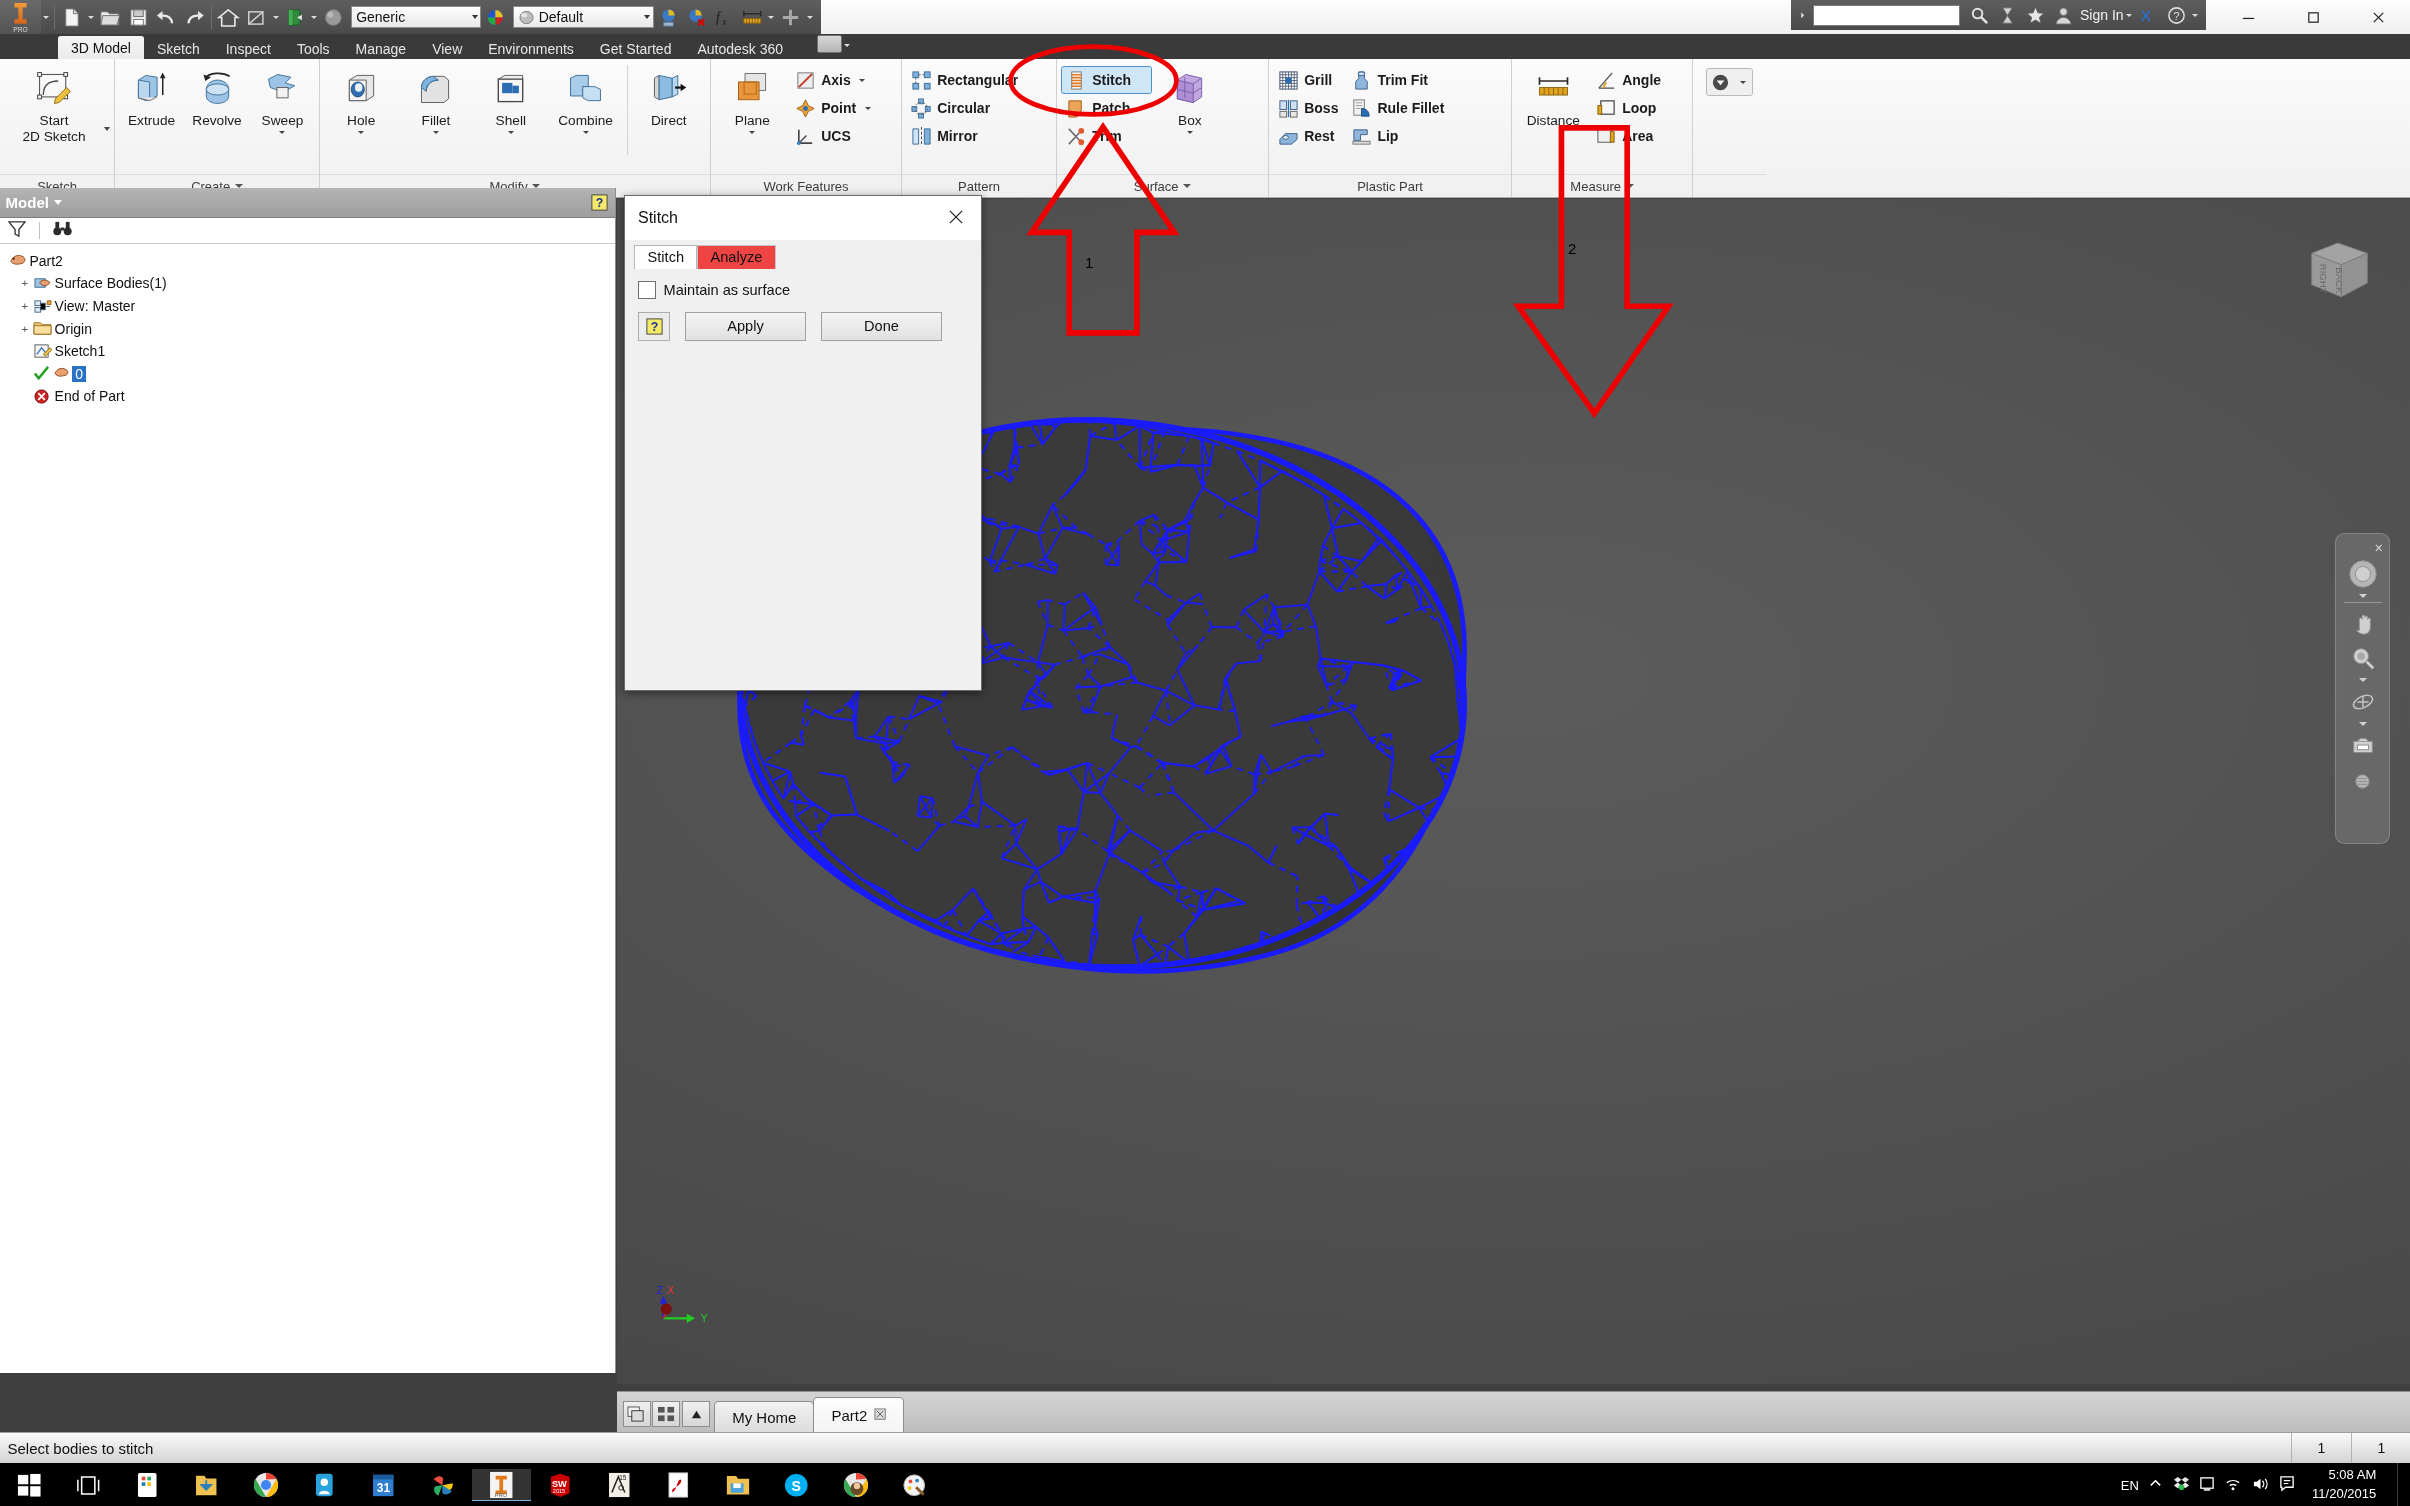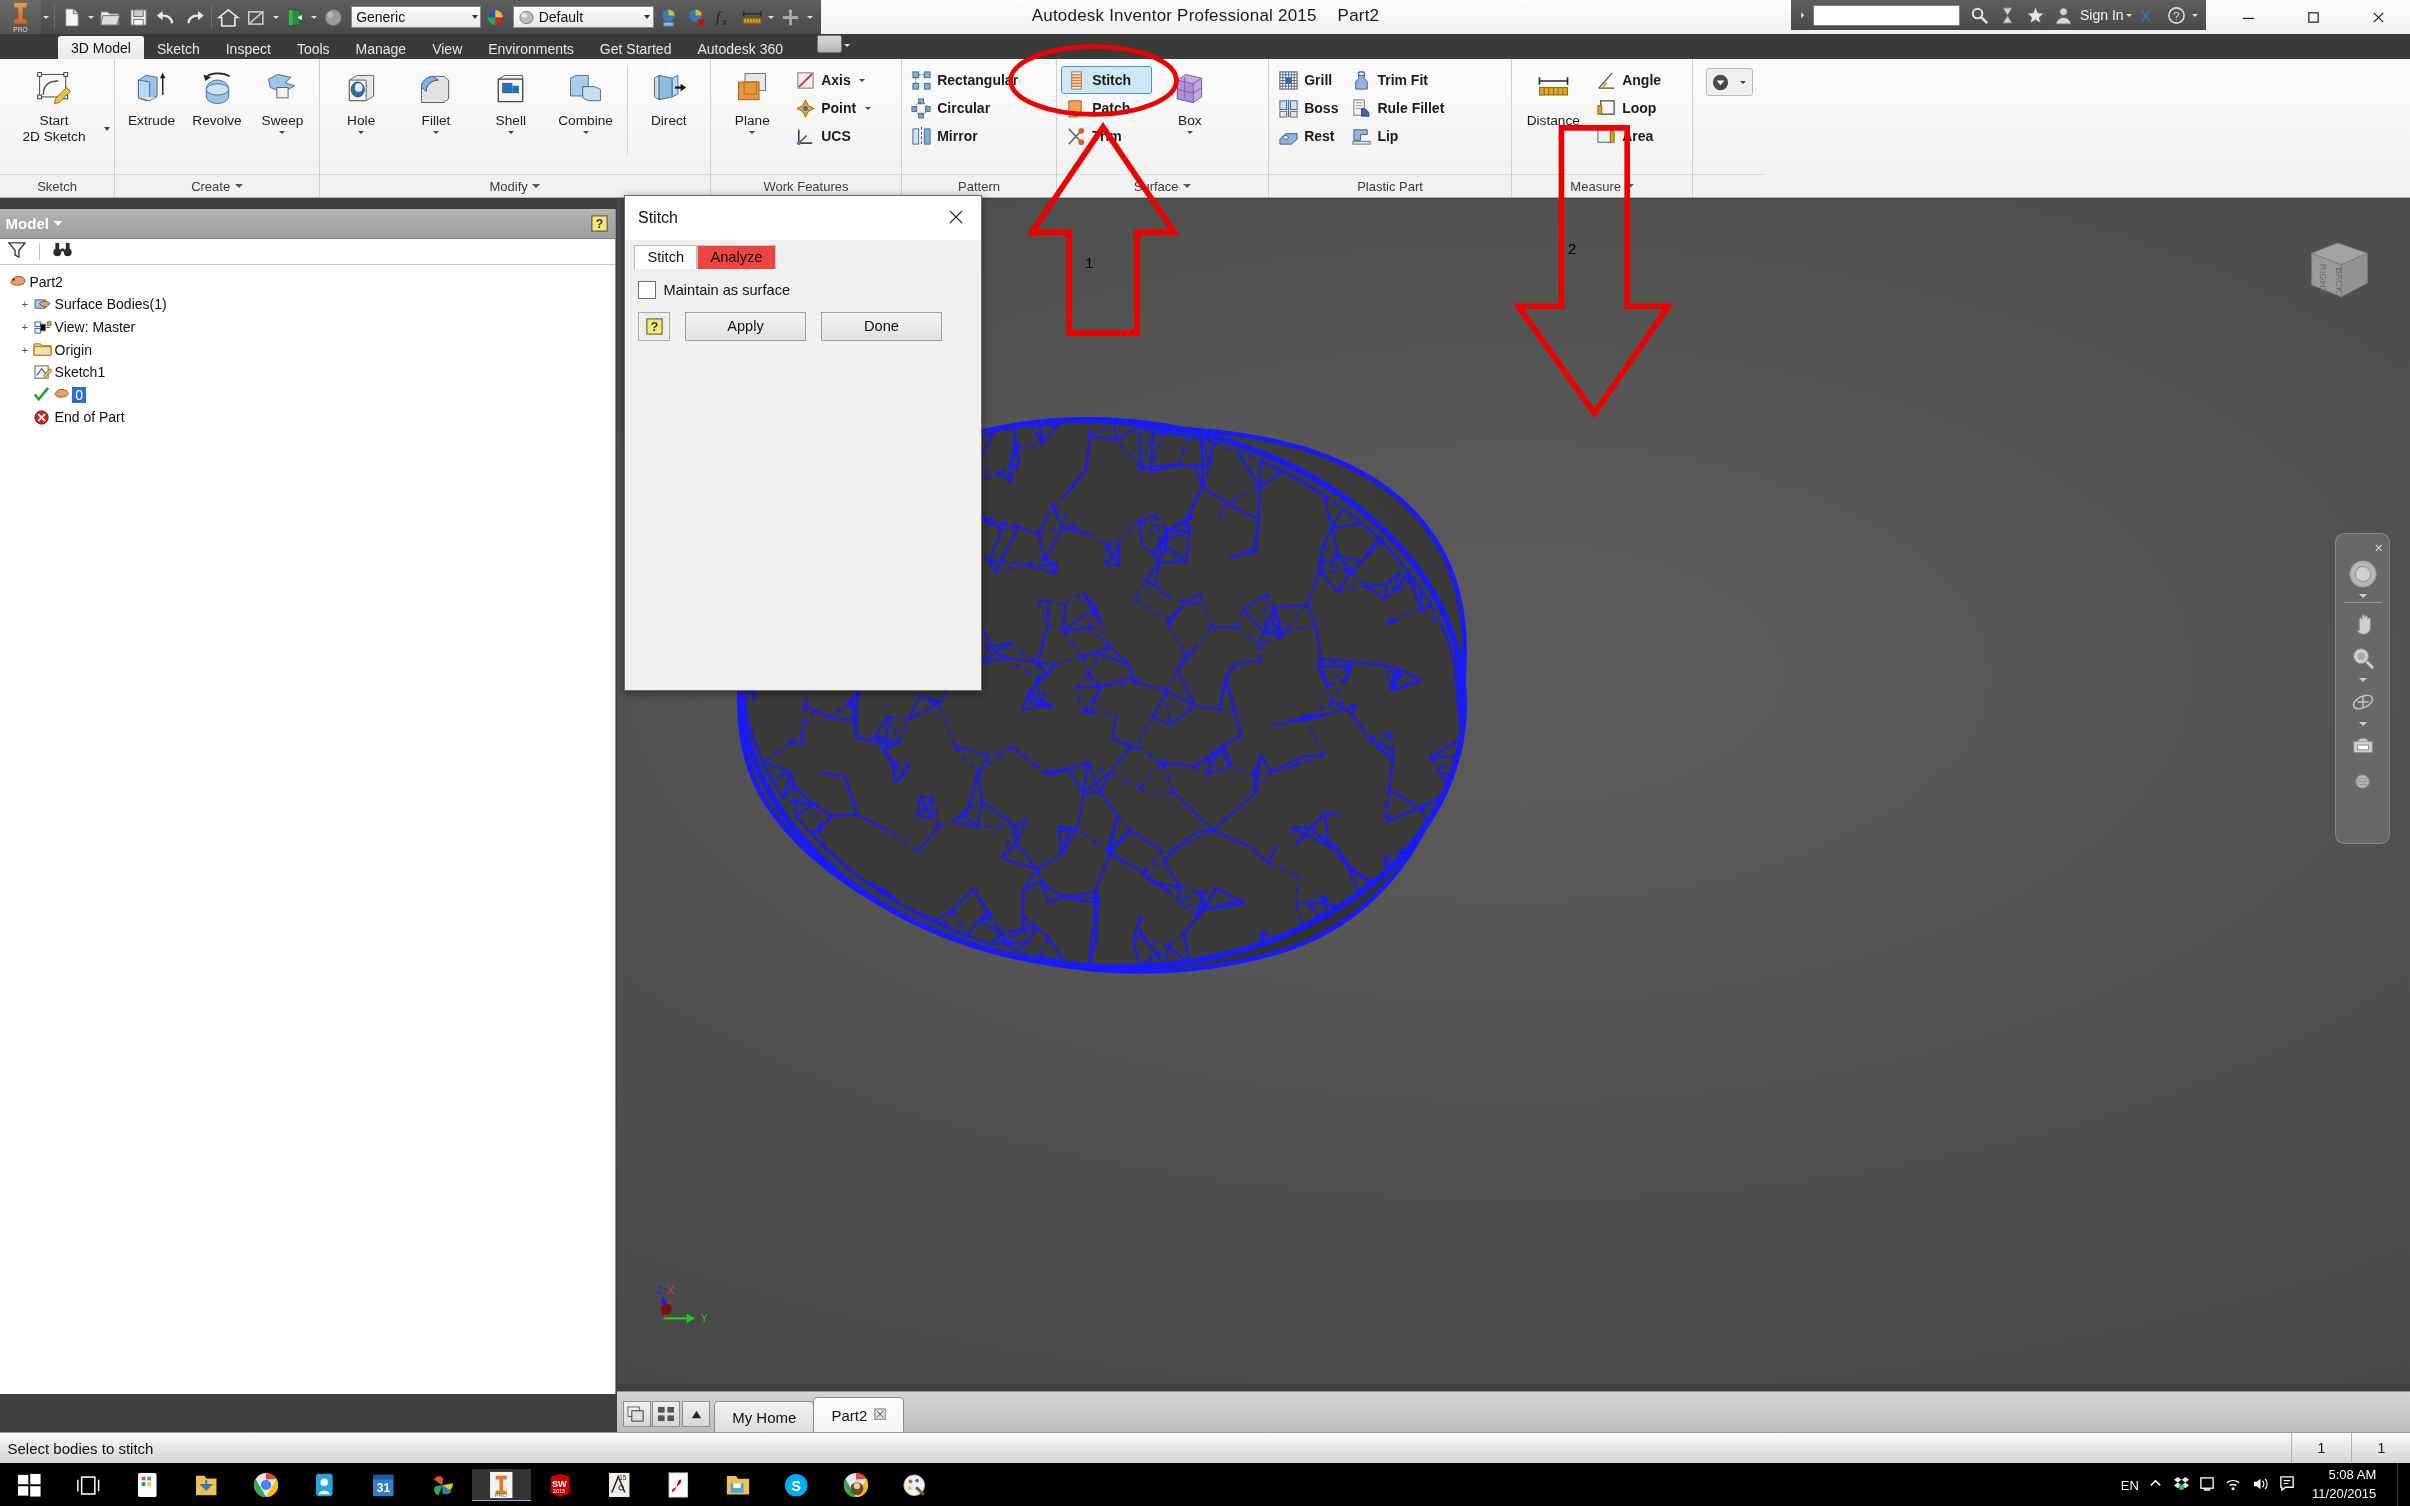--- a/index.html
+++ b/index.html
@@ -110,21 +110,21 @@
   .smallbtn{
     display:flex;align-items:center;gap:5.6px;padding:1.9px 6.6px 1.9px 3.8px;
     cursor:pointer;border:0.9px solid transparent;border-radius:2.8px;height:28px;font-weight:bold;
   }
   .smallbtn .lbl{font-size:14px;color:#1b1b1b;white-space:nowrap;}
   .smallbtn .tri{border-left:3.8px solid transparent;border-right:3.8px solid transparent;border-top:3.8px solid #444;margin-left:2.8px;}
   .smallbtn.sel{background:#cfe6f7;border:0.9px solid #4a92c9;}
 
   
   .browser{
-    position:absolute;left:0;top:209px;width:616px;height:1185px;
+    position:absolute;left:0;top:188px;width:616px;height:1185px;
     background:#fff;border-right:0.9px solid #8f8f8f;
   }
   .browser-head{
     height:30px;background:linear-gradient(#b4b4b4,#9e9e9e);
     display:flex;align-items:center;padding:0 5.6px;border-bottom:0.9px solid #7e7e7e;
   }
   .browser-head .t{font-size:15px;font-weight:bold;color:#fff;}
   .browser-head .tri{border-left:4.7px solid transparent;border-right:4.7px solid transparent;border-top:5.6px solid #fff;margin-left:4.7px;}
   .browser-head .help{margin-left:auto;width:19px;height:19px;cursor:pointer;}
   .browser-tools{
@@ -377,23 +377,20 @@
       </div>
       <div class="caret"></div>
       <div class="qbtn">
         <svg width="21" height="21" viewBox="0 0 22 22">
             <path d="M11 3v16M3 11h16" stroke="#a8a8a8" stroke-width="3"></path>
           </svg>
       </div>
       <div class="caret"></div>
     </div>
 
-    <div class="apptitle">
-      <span>Autodesk Inventor Professional 2015</span><span class="doc">Part2</span>
-    </div>
 
     <div class="rightqat">
       <div class="caret" style="transform:rotate(-90deg);"></div>
       <input class="searchbox" type="text" placeholder="" style="">
       <div class="qbtn">
         <svg width="21" height="21" viewBox="0 0 22 22">
             <circle cx="9" cy="9" r="5" fill="none" stroke="#e4e4e4" stroke-width="2"></circle>
             <path d="M13 13l6 6" stroke="#e4e4e4" stroke-width="2.6"></path>
           </svg>
       </div>

